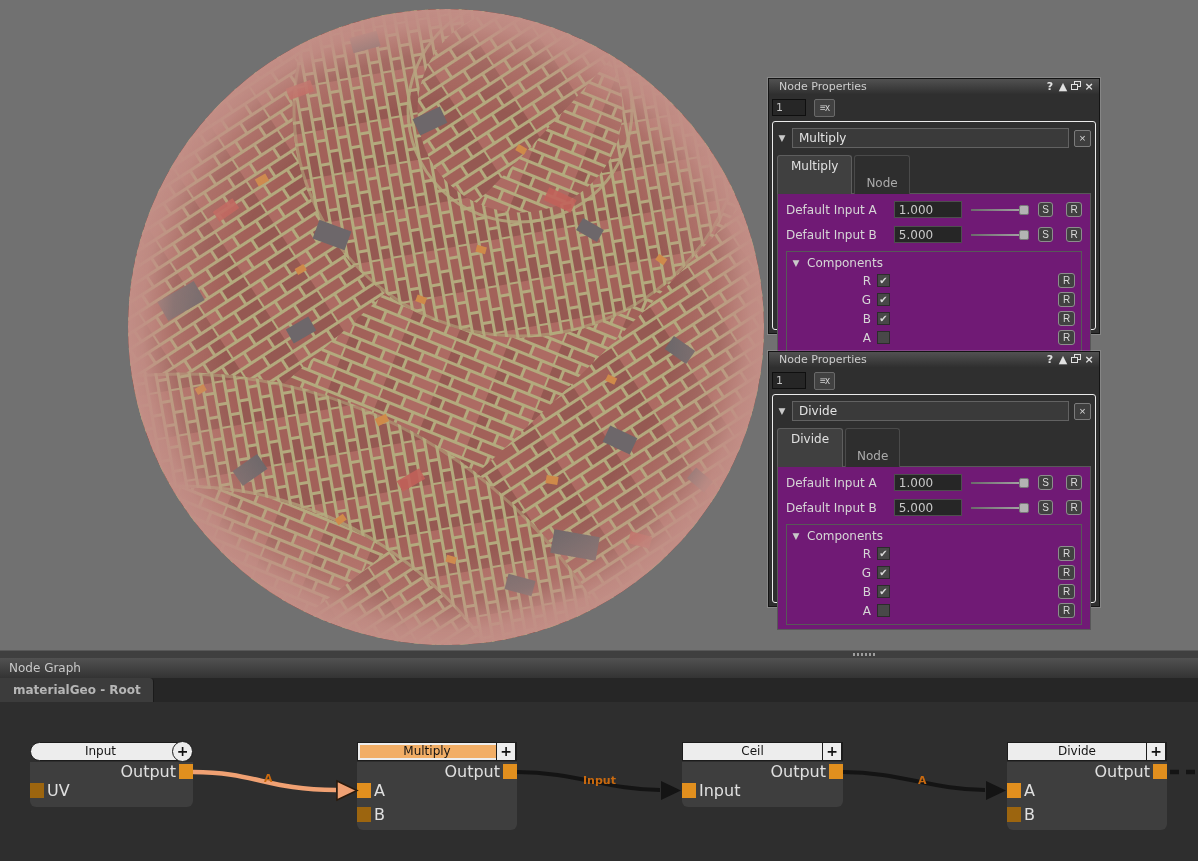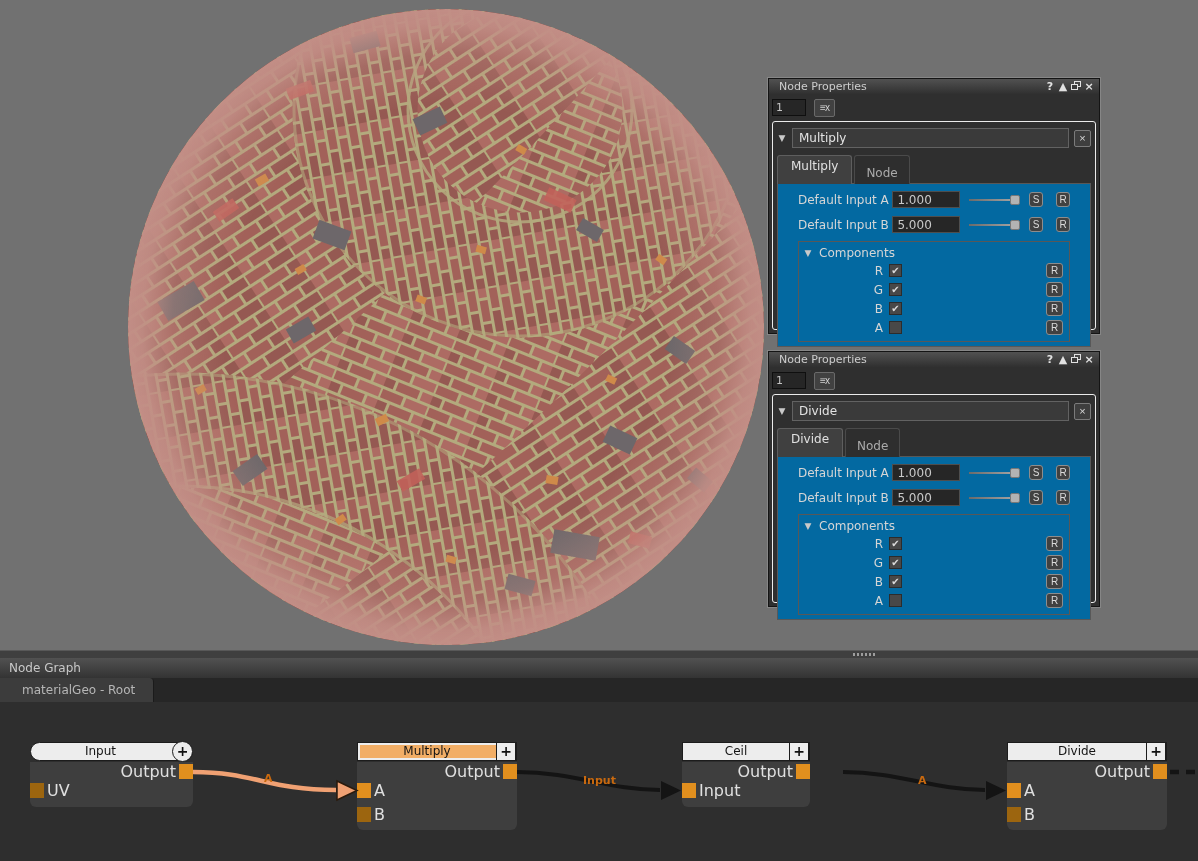--- a/index.html
+++ b/index.html
@@ -53,22 +53,22 @@
   }
   .x-btn{
     width:17px;height:17px;background:#3e3e3e;border:1px solid #7b7b7b;border-radius:2px;
     color:#d6d6d6;font-size:11px;line-height:13px;padding:0;
   }
   .tabs-row{display:flex;margin:7px 0 0 4px;position:relative;z-index:1;}
   .tab{
     font-size:12px;padding:3px 13px 4px;border:1px solid #5e5e5e;border-bottom:none;
     border-radius:3px 3px 0 0;background:#404040;color:#e0e0e0;margin-right:2px;cursor:default;
   }
-  .tab.inactive{background:#2e2e2e;color:#ababab;border-color:#4a4a4a;padding:10px 11px 4px;}
-  .pane{margin:-1px 4px 0;border:1px solid #585858;padding:3px 20px 4px;background:#0369a1;}
+  .tab.inactive{background:#2e2e2e;color:#ababab;border-color:#4a4a4a;padding:20px 11px 4px;}
+  .pane{margin:-1px 4px 0;border:1px solid #585858;padding:3px 8px 4px;background:#701a75;}
   .prop-row{display:flex;align-items:center;height:25px;}
   .prop-label{width:119px;font-size:12px;color:#d6d6d6;}
   .value-field{
     width:58px;height:15px;background:#262626;border:1px solid #4e4e4e;color:#c9c9c9;
     font-size:12px;padding:0 4px;font-family:inherit;
   }
   .slider{position:relative;width:64px;height:12px;margin-left:9px;display:inline-block;}
   .slider .track{position:absolute;left:0;right:0;top:5px;height:2px;background:linear-gradient(90deg,#6b6b6b,#ababab);}
   .slider .handle{position:absolute;right:0;top:1px;width:10px;height:10px;background:#b3b3b3;border:1px solid #787878;border-radius:2px;box-sizing:border-box;}
   .sq-btn{
@@ -86,22 +86,22 @@
 
   
   .ngraph{position:absolute;left:0;top:650px;width:1198px;height:211px;border-radius:8px;}
   .splitter{height:8px;background:#3f3f3f;border-top:1px solid #585858;box-sizing:border-box;position:relative;}
   .dots{position:absolute;left:853px;top:2px;width:23px;height:3px;
     background:repeating-linear-gradient(90deg,#9d9d9d 0 2px,transparent 2px 4px);}
   .ng-titlebar{height:20px;background:linear-gradient(#515151,#333333);color:#c9c9c9;font-size:12px;line-height:20px;padding-left:9px;}
   .ng-tabs{height:24px;background:#262626;position:relative;}
   .ng-tab{
     position:absolute;left:0;top:0;width:154px;height:24px;background:#3c3c3c;color:#b6b6b6;
-    font-size:12px;line-height:24px;padding-left:22px;box-sizing:border-box;
-    border-right:1px solid #1b1b1b;border-top-right-radius:4px;
+    font-size:12px;line-height:24px;padding-left:13px;box-sizing:border-box;
+    border-right:1px solid #1b1b1b;border-top-right-radius:4px;font-weight:bold;
   }
   .ng-canvas{height:159px;background:#2e2e2e;position:relative;overflow:hidden;}
 
   .gnode{position:absolute;top:40px;}
   .gnode-header{position:relative;height:19px;background:#ededed;border:1px solid #1c1c1c;box-sizing:border-box;}
   .gnode-header.pill{border-radius:10px;}
   .sel-fill{position:absolute;inset:2px;background:var(--node-selected,#f2ae66);}
   .gnode-title{position:absolute;left:0;right:20px;top:0;height:17px;line-height:17px;text-align:center;font-size:12px;color:#141414;}
   .plus-btn{
     position:absolute;right:0;top:-1px;width:20px;height:19px;background:#ededed;border:1px solid #1c1c1c;
@@ -409,21 +409,21 @@
       <div class="gnode-body" style="height:68px">
         <span class="port out connected"></span>
         <span class="port-label out-label">Output</span>
         <span class="port in connected" style="top:21px"></span>
         <span class="port-label in-label" style="top:21px">A</span>
         <span class="port in" style="top:45px"></span>
         <span class="port-label in-label" style="top:45px">B</span>
       </div>
     </div>
 
-    <div class="gnode" style="left:682px;width:128px">
+    <div class="gnode" style="left:682px;width:161px">
       <div class="gnode-header">
         <span class="gnode-title">Ceil</span>
         <span class="plus-btn">+</span>
       </div>
       <div class="gnode-body" style="height:45px">
         <span class="port out connected"></span>
         <span class="port-label out-label">Output</span>
         <span class="port in connected" style="top:21px"></span>
         <span class="port-label in-label" style="top:21px">Input</span>
       </div>

